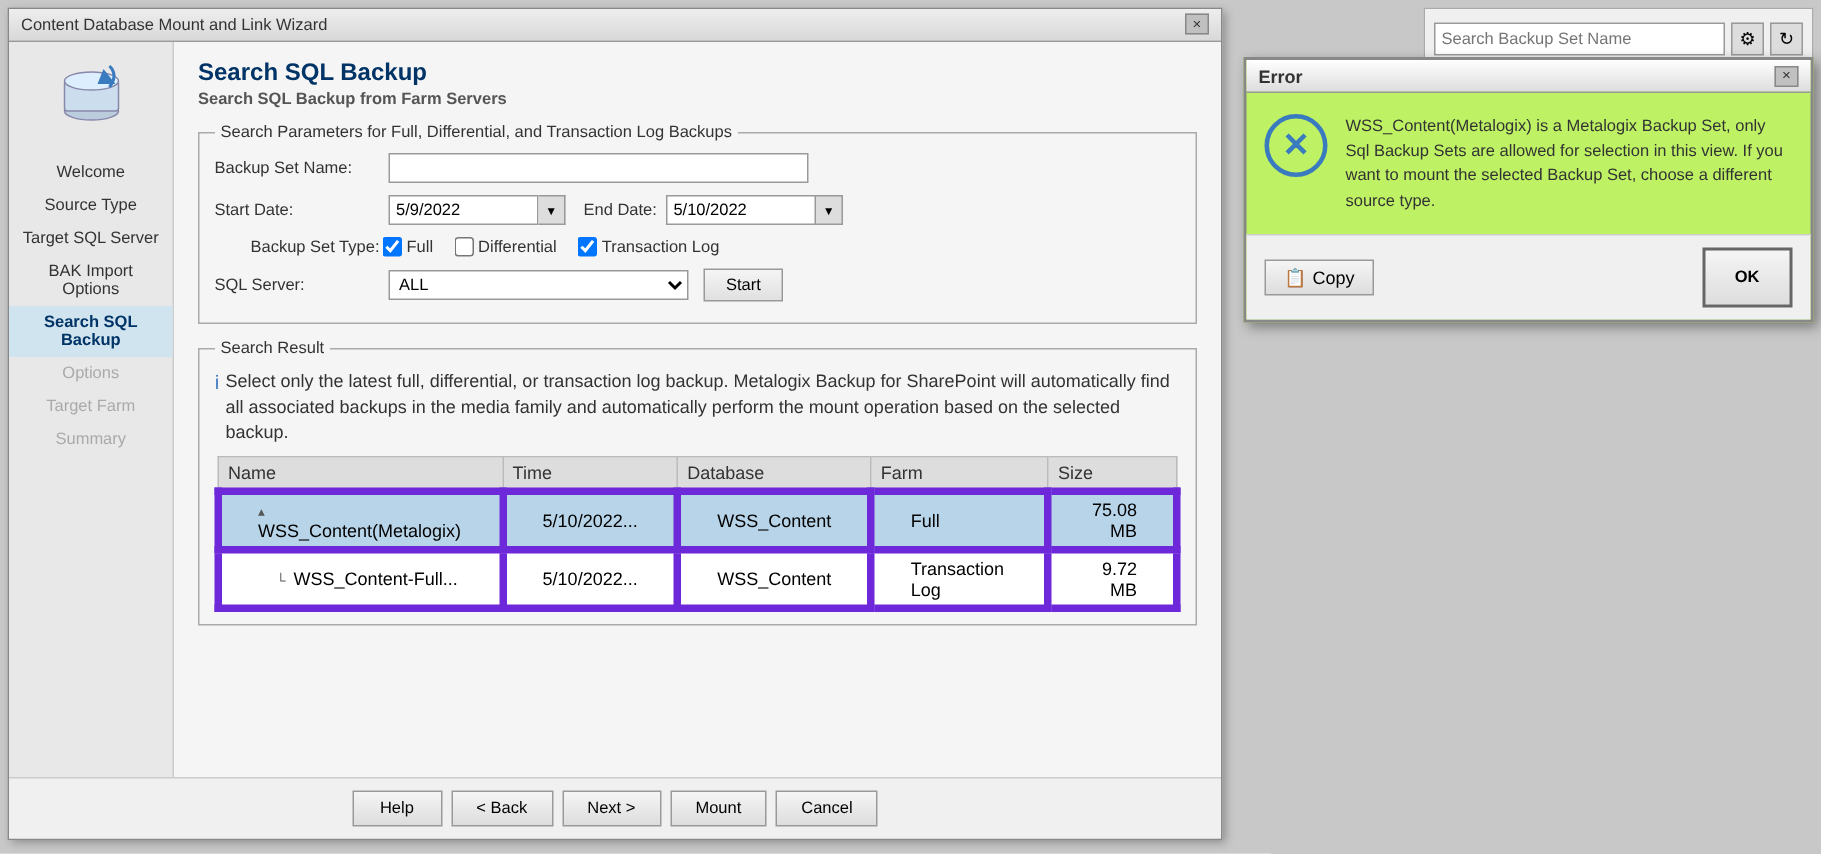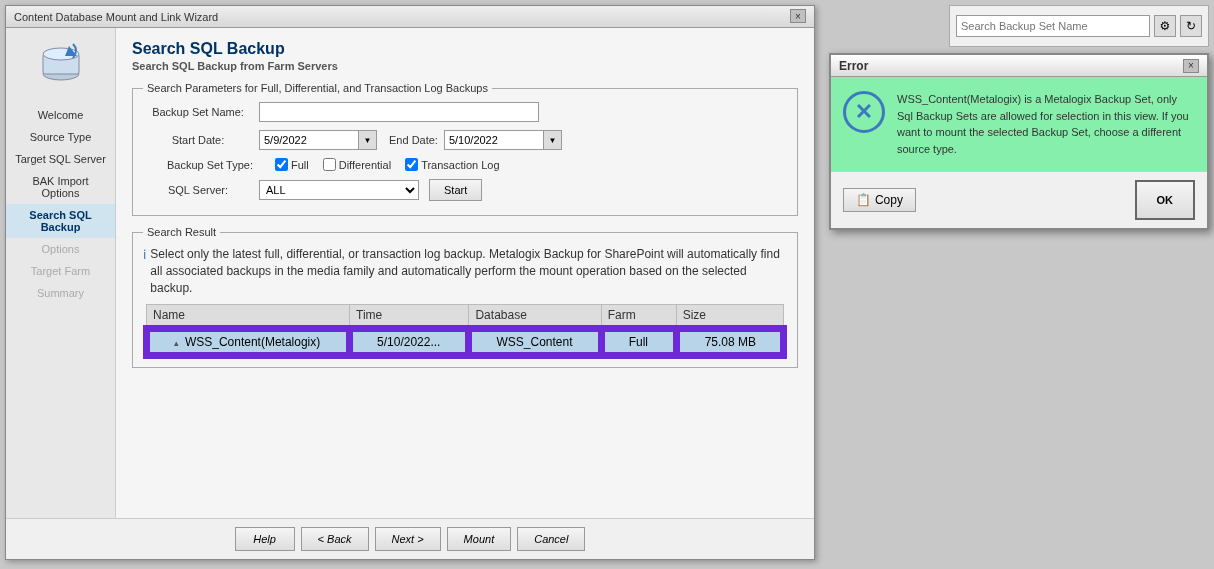--- a/index.html
+++ b/index.html
@@ -116,21 +116,21 @@
     }
 
     
     .form-row {
       display: flex;
       align-items: center;
       margin-bottom: 8px;
     }
     .form-label {
       min-width: 110px;
-      text-align: center;
+      text-align: left;
       margin-right: 6px;
       color: #333;
       font-size: 11px;
     }
     .form-input {
       border: 1px solid #999;
       padding: 2px 4px;
       background: white;
       height: 20px;
       font-size: 11px;
@@ -165,38 +165,38 @@
 
     
     .checkbox-row {
       display: flex;
       align-items: center;
       margin-bottom: 8px;
     }
     .checkbox-label {
       min-width: 110px;
       text-align: right;
-      margin-right: 22px;
+      margin-right: 2px;
       color: #333;
       font-size: 11px;
     }
     .check-item {
       display: flex; align-items: center; margin-right: 14px;
     }
     .check-item input[type=checkbox] { margin-right: 3px; }
     .check-item label { font-size: 11px; color: #333; }
 
     
     .sql-row {
       display: flex;
       align-items: center;
       margin-bottom: 6px;
     }
     .sql-select {
-      width: 160px;
+      width: 200px;
       height: 20px;
       border: 1px solid #999;
       background: white;
       font-size: 11px;
       padding: 0 2px;
     }
     .search-btn {
       margin-left: 10px;
       padding: 2px 14px;
       height: 22px;
@@ -240,21 +240,21 @@
     }
     .results-table th {
       background: #ddd;
       border: 1px solid #bbb;
       padding: 3px 6px;
       text-align: left;
       font-weight: normal;
       color: #333;
     }
     .results-table td {
-      border: 7px solid #6d28d9;
+      border: 5px solid #6d28d9;
       padding: 3px 24px;
       background: white;
     }
     .results-table tr.selected td {
       background: #b8d4e8;
     }
     .expand-icon {
       color: #555;
       font-size: 9px;
       margin-right: 3px;
@@ -275,21 +275,20 @@
       background: #f0f0f0;
     }
     .footer-btn {
       padding: 3px 16px;
       height: 24px;
       background: linear-gradient(to bottom, #f5f5f5, #ddd);
       border: 1px solid #999;
       font-size: 11px;
       cursor: pointer;
       min-width: 60px;
-      font-style: italic;
     }
     .footer-btn:disabled {
       color: #aaa;
     }
 
     
     .search-panel {
       position: absolute;
       top: 5px;
       right: 5px;
@@ -315,24 +314,24 @@
       background: #ddd;
       border: 1px solid #999;
       display: flex; align-items: center; justify-content: center;
       cursor: pointer;
       font-size: 12px;
     }
 
     
     .error-dialog {
       position: absolute;
-      top: 53px;
+      top: 38px;
       right: 5px;
       width: 380px;
-      background: #86efac;
+      background: #bef264;
       border: 2px solid #888;
       box-shadow: 3px 3px 8px rgba(0,0,0,0.4);
     }
     .error-titlebar {
       background: linear-gradient(to bottom, #fff 0%, #ddd 100%);
       border-bottom: 1px solid #999;
       padding: 4px 8px;
       display: flex;
       align-items: center;
       justify-content: space-between;
@@ -526,20 +525,30 @@
             <tr class="selected">
               <td>
                 <span class="expand-icon">▴</span>
                 <span>WSS_Content(Metalogix)</span>
               </td>
               <td>5/10/2022...</td>
               <td>WSS_Content</td>
               <td>Full</td>
               <td style="text-align:right">75.08 MB</td>
             </tr>
+            <tr>
+              <td>
+                <span class="child-icon" style="margin-left:12px">└</span>
+                <span>WSS_Content-Full...</span>
+              </td>
+              <td>5/10/2022...</td>
+              <td>WSS_Content</td>
+              <td>Transaction Log</td>
+              <td style="text-align:right">9.72 MB</td>
+            </tr>
           </tbody>
         </table>
       </fieldset>
     </div>
   </div>
 
   <div class="wizard-footer">
     <button class="footer-btn">Help</button>
     <button class="footer-btn">&lt; Back</button>
     <button class="footer-btn">Next &gt;</button>

